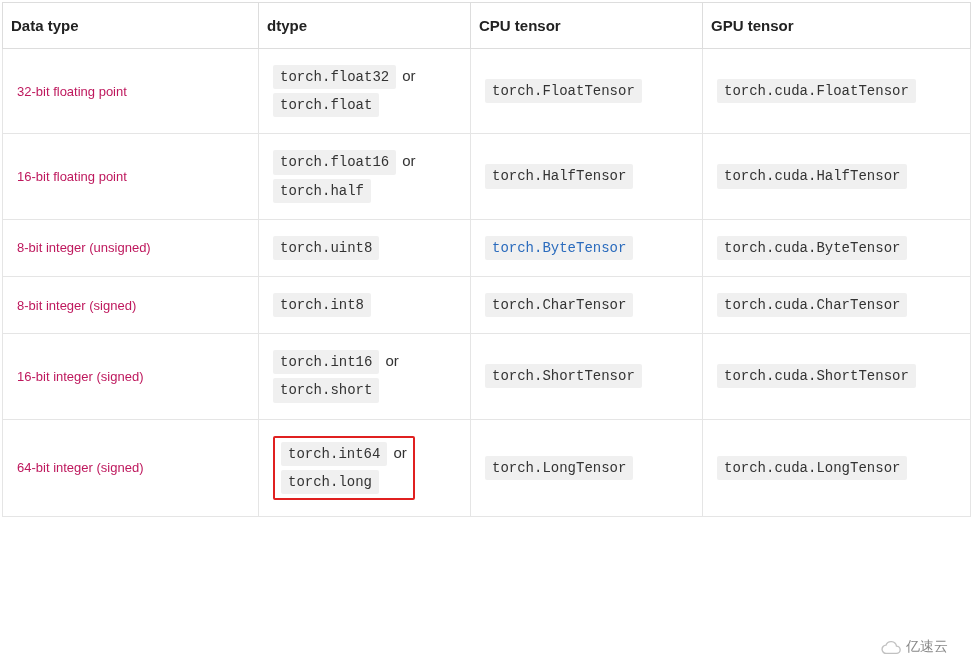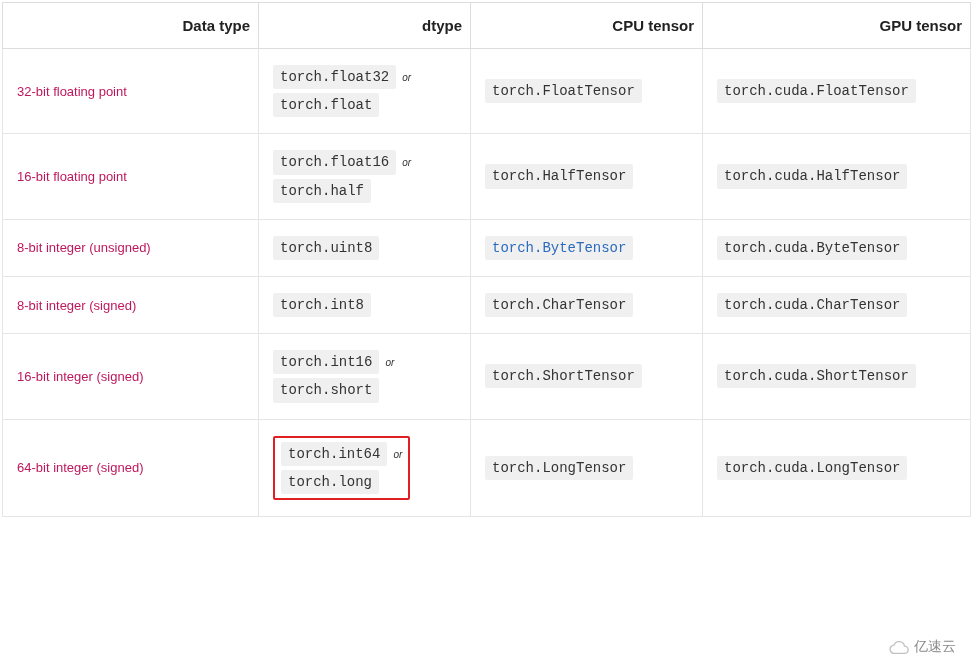--- a/index.html
+++ b/index.html
@@ -18,21 +18,21 @@
   table {
     border-collapse: collapse;
     width: 968px;
     margin: 2px;
     table-layout: fixed;
   }
   thead th {
     border: 1px solid #ddd;
     background: #fff;
     font-weight: 700;
-    text-align: right;
+    text-align: left;
     padding: 14px 8px;
     color: #222;
     font-size: 15px;
   }
   tbody td {
     border: 1px solid #e5e5e5;
     padding: 16px 14px;
     vertical-align: middle;
     background: #fff;
   }
@@ -52,35 +52,34 @@
     padding: 3px 7px;
     border-radius: 2px;
     display: inline-block;
     line-height: 1.3;
   }
   code.link { color: #2a6bbd; }
   .or {
     display: inline-block;
     margin-left: 6px;
     color: #333;
-    font-size: 10px;
-    font-style: italic;
+    font-size: 15px;
   }
   .dtype-cell .line { margin: 4px 0; white-space: nowrap; }
   .dtype-cell .line:first-child { margin-top: 0; }
   .dtype-cell .line:last-child { margin-bottom: 0; }
   .highlight {
     border: 2px solid #e02020;
     padding: 4px 6px;
     display: inline-block;
     border-radius: 2px;
   }
   .watermark {
     position: absolute;
-    right: 16px;
+    right: 24px;
     bottom: 4px;
     font-size: 14px;
     color: #888;
     display: flex;
     align-items: center;
     gap: 4px;
     pointer-events: none;
   }
   .watermark svg { opacity: 0.6; }
 </style>

